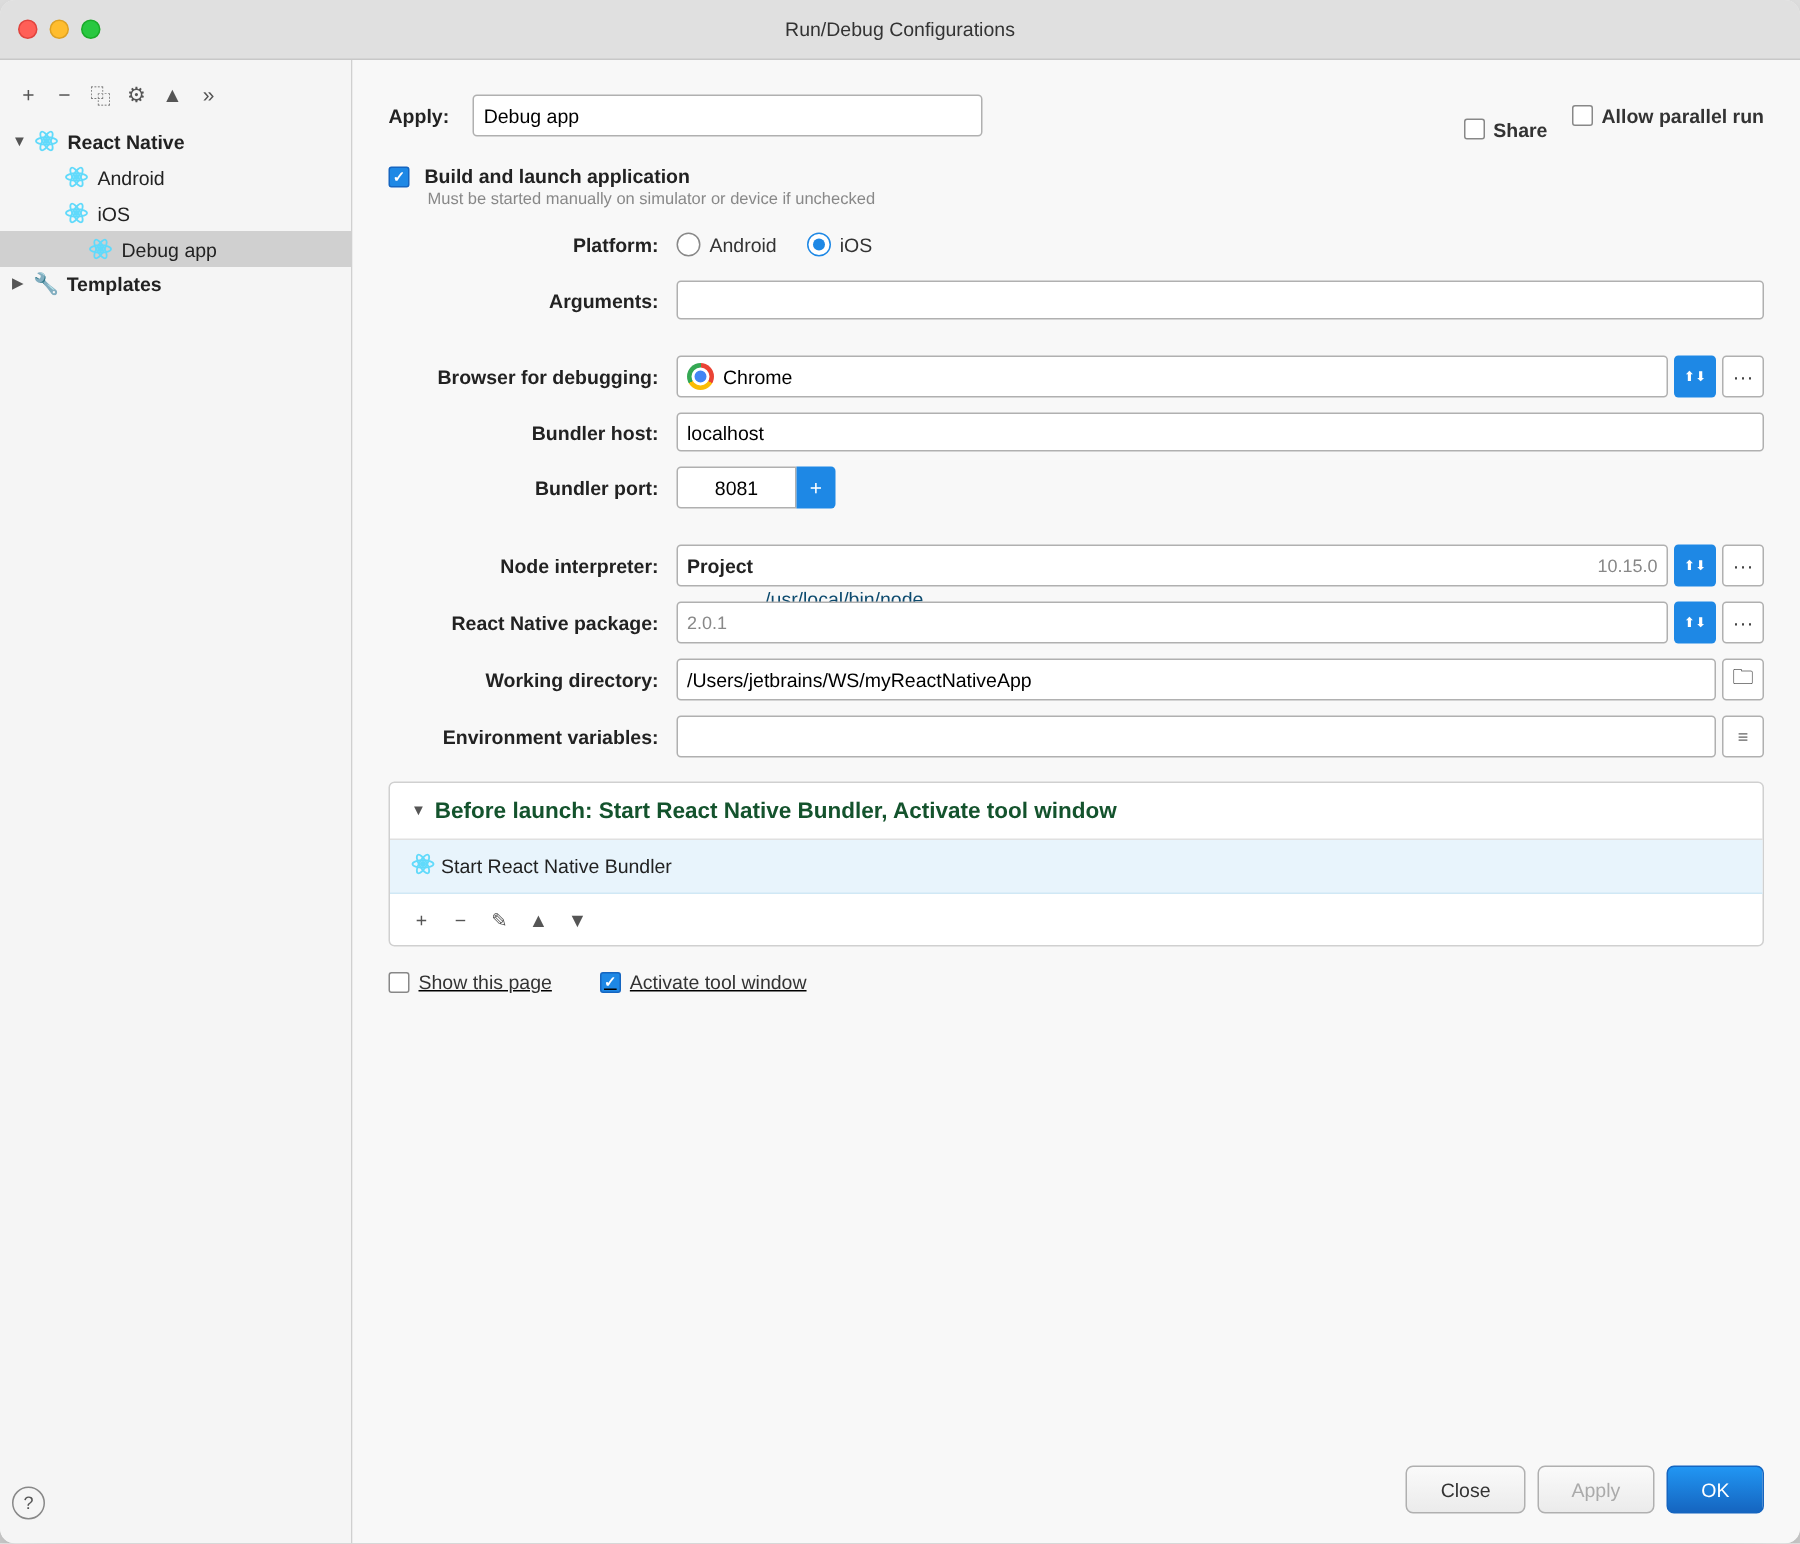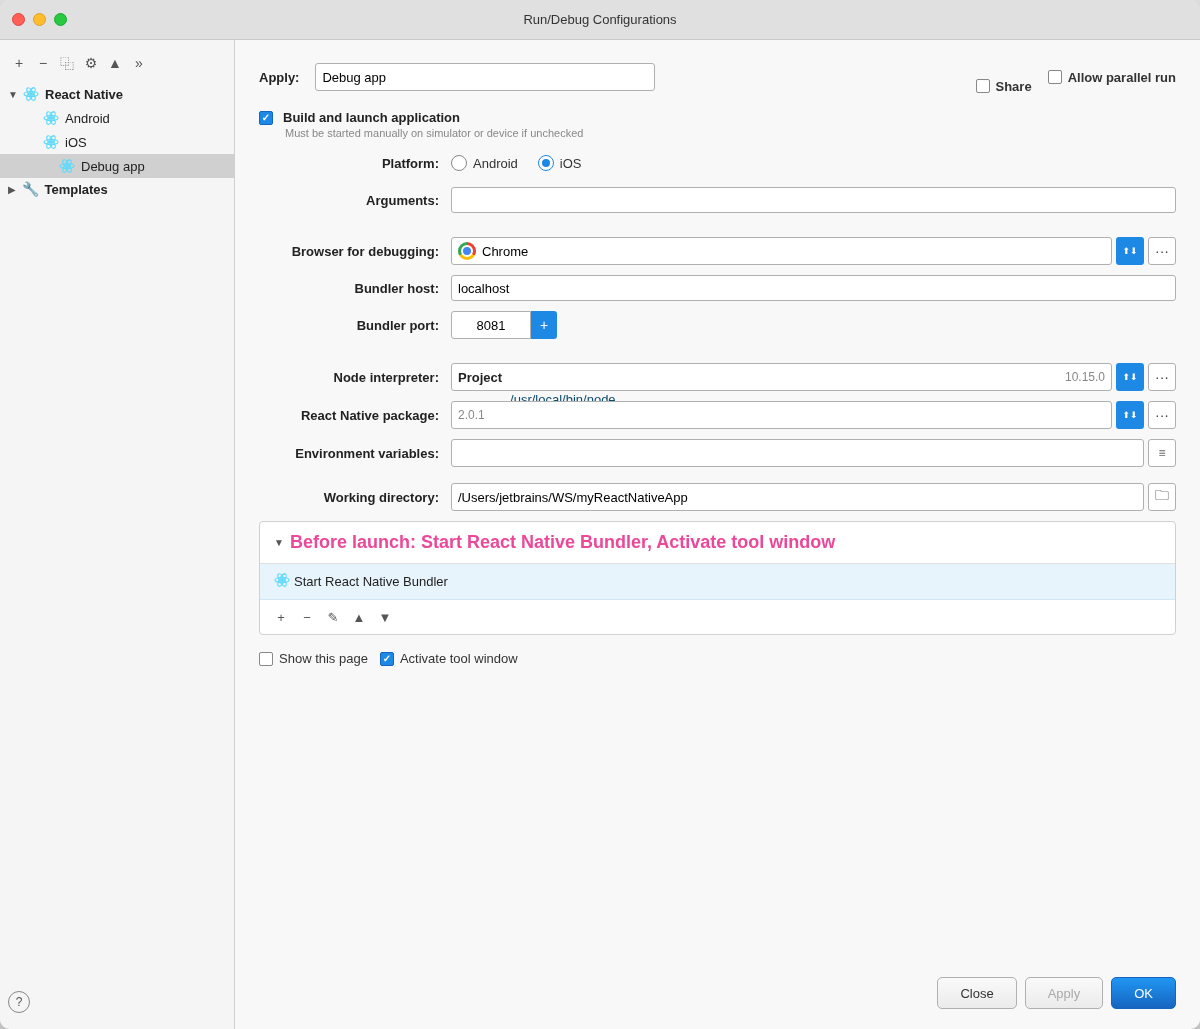--- a/index.html
+++ b/index.html
@@ -526,23 +526,23 @@
       padding: 10px 14px;
       gap: 6px;
       border-bottom: 1px solid #e0e0e0;
     }
     .before-launch-arrow {
       font-size: 10px;
       color: #555;
       cursor: pointer;
     }
     .before-launch-title {
-      font-size: 18px;
+      font-size: 15px;
       font-weight: 600;
-      color: #ec4899;
+      color: #14532d;
     }
     .before-launch-content {
       padding: 0;
     }
     .before-launch-item {
       display: flex;
       align-items: center;
       padding: 8px 14px;
       gap: 4px;
       background: #e8f4fc;
@@ -567,22 +567,23 @@
       cursor: pointer;
       color: #555;
       font-size: 13px;
       border-radius: 2px;
     }
 
     
     .footer-options {
       display: flex;
       align-items: center;
-      gap: 12px;
+      gap: 32px;
       margin-bottom: 12px;
+      text-decoration: underline;
     }
     .footer-option {
       display: flex;
       align-items: center;
       gap: 6px;
       cursor: pointer;
     }
     .footer-option label { font-size: 13px; color: #333; cursor: pointer; }
 
     .footer-buttons {
@@ -843,36 +844,36 @@
           </div>
           <div class="pkg-dropdown-btn">
             <span style="font-size:9px;">⬆⬇</span>
           </div>
           <div class="ellipsis-btn">
             <span>···</span>
           </div>
         </div>
       </div>
 
+      <div class="form-row">
+        <span class="form-label">Working directory:</span>
+        <div class="dir-wrapper">
+          <input type="text" class="dir-input" value="/Users/jetbrains/WS/myReactNativeApp" style="">
+          <div class="folder-btn">
+            <span>🗀</span>
+          </div>
+        </div>
+      </div>
+
       <div class="form-row" style="margin-bottom:16px;">
         <span class="form-label">Environment variables:</span>
         <div class="env-wrapper">
           <input type="text" class="env-input" value="" style="">
           <div class="env-edit-btn">
             <span>≡</span>
-          </div>
-        </div>
-      </div>
-
-      <div class="form-row">
-        <span class="form-label">Working directory:</span>
-        <div class="dir-wrapper">
-          <input type="text" class="dir-input" value="/Users/jetbrains/WS/myReactNativeApp" style="">
-          <div class="folder-btn">
-            <span>🗀</span>
           </div>
         </div>
       </div>
 
       <div class="before-launch-section">
         <div class="before-launch-header">
           <span class="before-launch-arrow">▼</span>
           <span class="before-launch-title">Before launch: Start React Native Bundler, Activate tool window</span>
         </div>
         <div class="before-launch-content">

